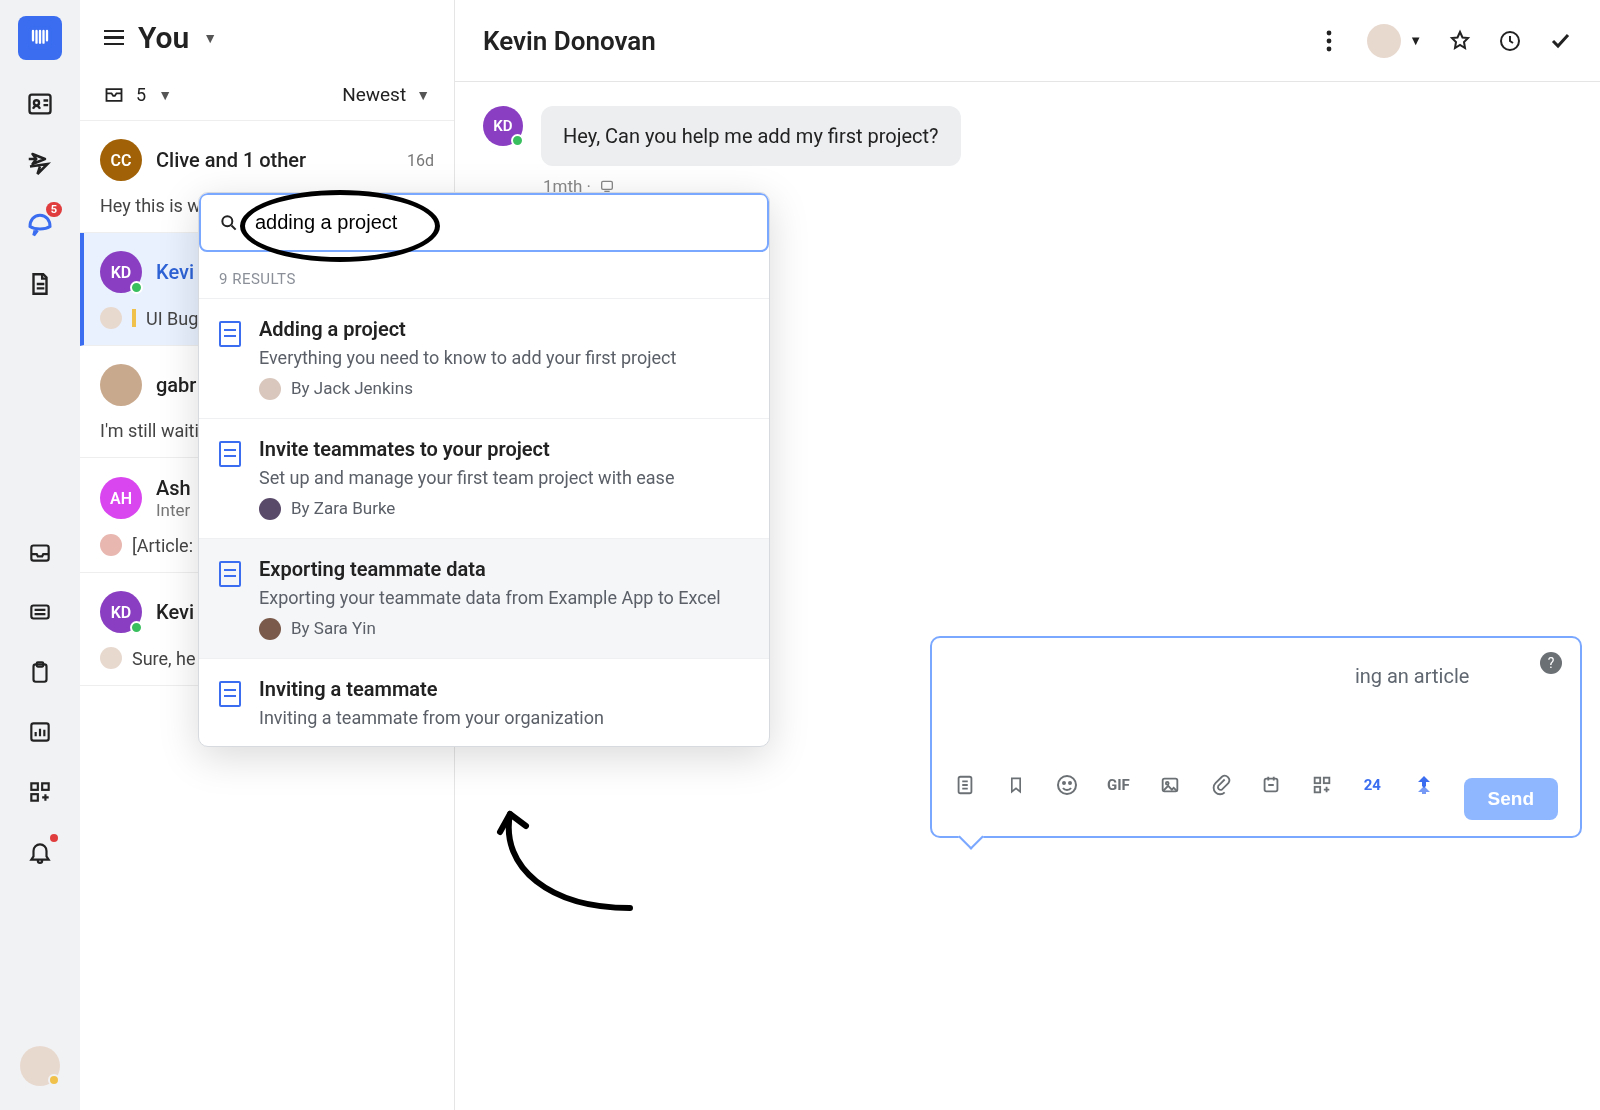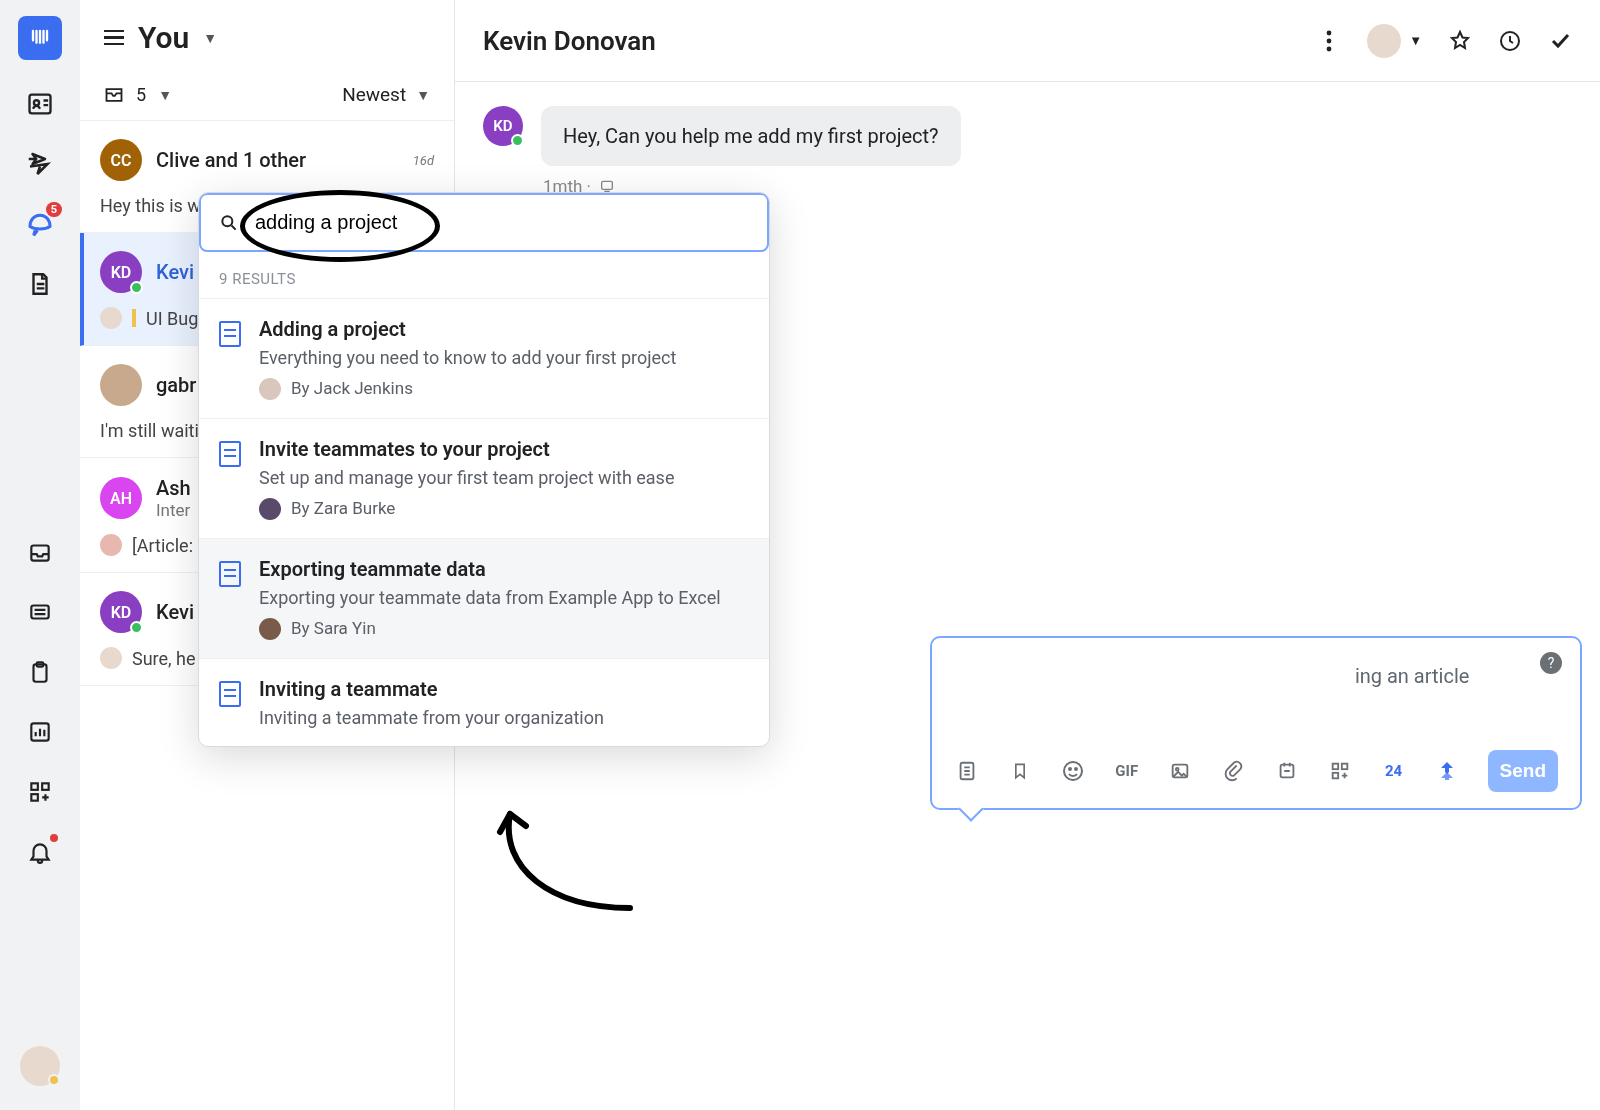--- a/index.html
+++ b/index.html
@@ -28,21 +28,21 @@
 .inbox-sub .left { display:flex; align-items:center; gap:12px; color:#222; font-size:18px;}
 .inbox-sub .right { display:flex; align-items:center; gap:10px; color:#222; font-size:19px; }
 
 .convo { padding:18px 20px 16px 20px; border-bottom:1px solid #eee; cursor:pointer; }
 .convo.selected { background:#e9f1ff; border-left:4px solid #3a6df0; padding-left:16px;}
 .convo .row1 { display:flex; align-items:center; gap:14px; }
 .avc { width:42px; height:42px; border-radius:50%; display:flex; align-items:center; justify-content:center; color:#fff; font-weight:600; font-size:16px; position:relative; flex-shrink:0;}
 .avc .presence { position:absolute; bottom:-1px; right:-1px; width:13px; height:13px; background:#3abf5e; border-radius:50%; border:2px solid #fff;}
 .convo .name { font-size:20px; font-weight:500; flex:1; white-space:nowrap; overflow:hidden; text-overflow:ellipsis;}
 .convo.selected .name { color:#2e63d6; }
-.convo .time { color:#777; font-size:13px;font-style:italic; }
+.convo .time { color:#777; font-size:16px; }
 .convo .row2 { display:flex; align-items:center; gap:10px; margin-top:14px; font-size:18px; color:#444; white-space:nowrap; overflow:hidden;}
 .mini-av { width:22px; height:22px; border-radius:50%; background:#e8d9cf; flex-shrink:0;}
 .tagbar { width:4px; height:18px; background:#f0c14b; }
 
 
 .panel { position:absolute; left:455px; top:0; right:0; height:1110px; background:#fff; }
 .panel-header { height:82px; border-bottom:1px solid #e5e5e5; display:flex; align-items:center; padding:0 28px; }
 .panel-title { font-size:26px; font-weight:600; }
 .panel-actions { margin-left:auto; display:flex; align-items:center; gap:26px; color:#222;}
 .panel-actions .asel { display:flex; align-items:center; gap:8px;}
@@ -68,21 +68,21 @@
 .result .r-desc { font-size:18px; color:#5b6068; margin-top:6px; }
 .result .r-auth { display:flex; align-items:flex-start; gap:10px; margin-top:10px; color:#5b6068; font-size:17px;}
 .result .r-auth .aav { width:22px; height:22px; border-radius:50%; background:#d9c7bd; }
 
 
 .composer { position:absolute; left:475px; right:18px; top:636px; border:2px solid #7aa7ff; border-radius:10px; background:#fff; }
 .composer .hint { padding:26px 26px 50px 26px; color:#606770; font-size:20px;}
 .composer .toolbar { display:flex; align-items:center; gap:28px; padding:12px 22px 16px 22px;}
 .composer .toolbar .titem { color:#6b7075; width:26px; height:26px; display:flex; align-items:center; justify-content:center; font-size:15px; font-weight:700;}
 .composer .help { position:absolute; top:14px; right:18px; width:22px; height:22px; border-radius:50%; background:#6b7075; color:#fff; font-size:14px; display:flex; align-items:center; justify-content:center;}
-.sendbtn { margin-left:auto; background:#8fb7ff; color:#fff; font-size:19px; font-weight:600; padding:10px 12px; border-radius:8px; border:none;}
+.sendbtn { margin-left:auto; background:#8fb7ff; color:#fff; font-size:19px; font-weight:600; padding:10px 24px; border-radius:8px; border:none;margin-top:28px;}
 .notch { position:absolute; left:30px; bottom:-10px; width:18px; height:18px; background:#fff; border-left:2px solid #7aa7ff; border-bottom:2px solid #7aa7ff; transform:rotate(-45deg);}
 
 
 .annot-circle { position:absolute; left:240px; top:190px; width:200px; height:72px; border:5px solid #000; border-radius:50%; z-index:60; pointer-events:none;}
 .annot-arrow { position:absolute; left:480px; top:808px; z-index:60; pointer-events:none;}
 
 svg { display:block; }
 </style>
 </head>
 <body>

